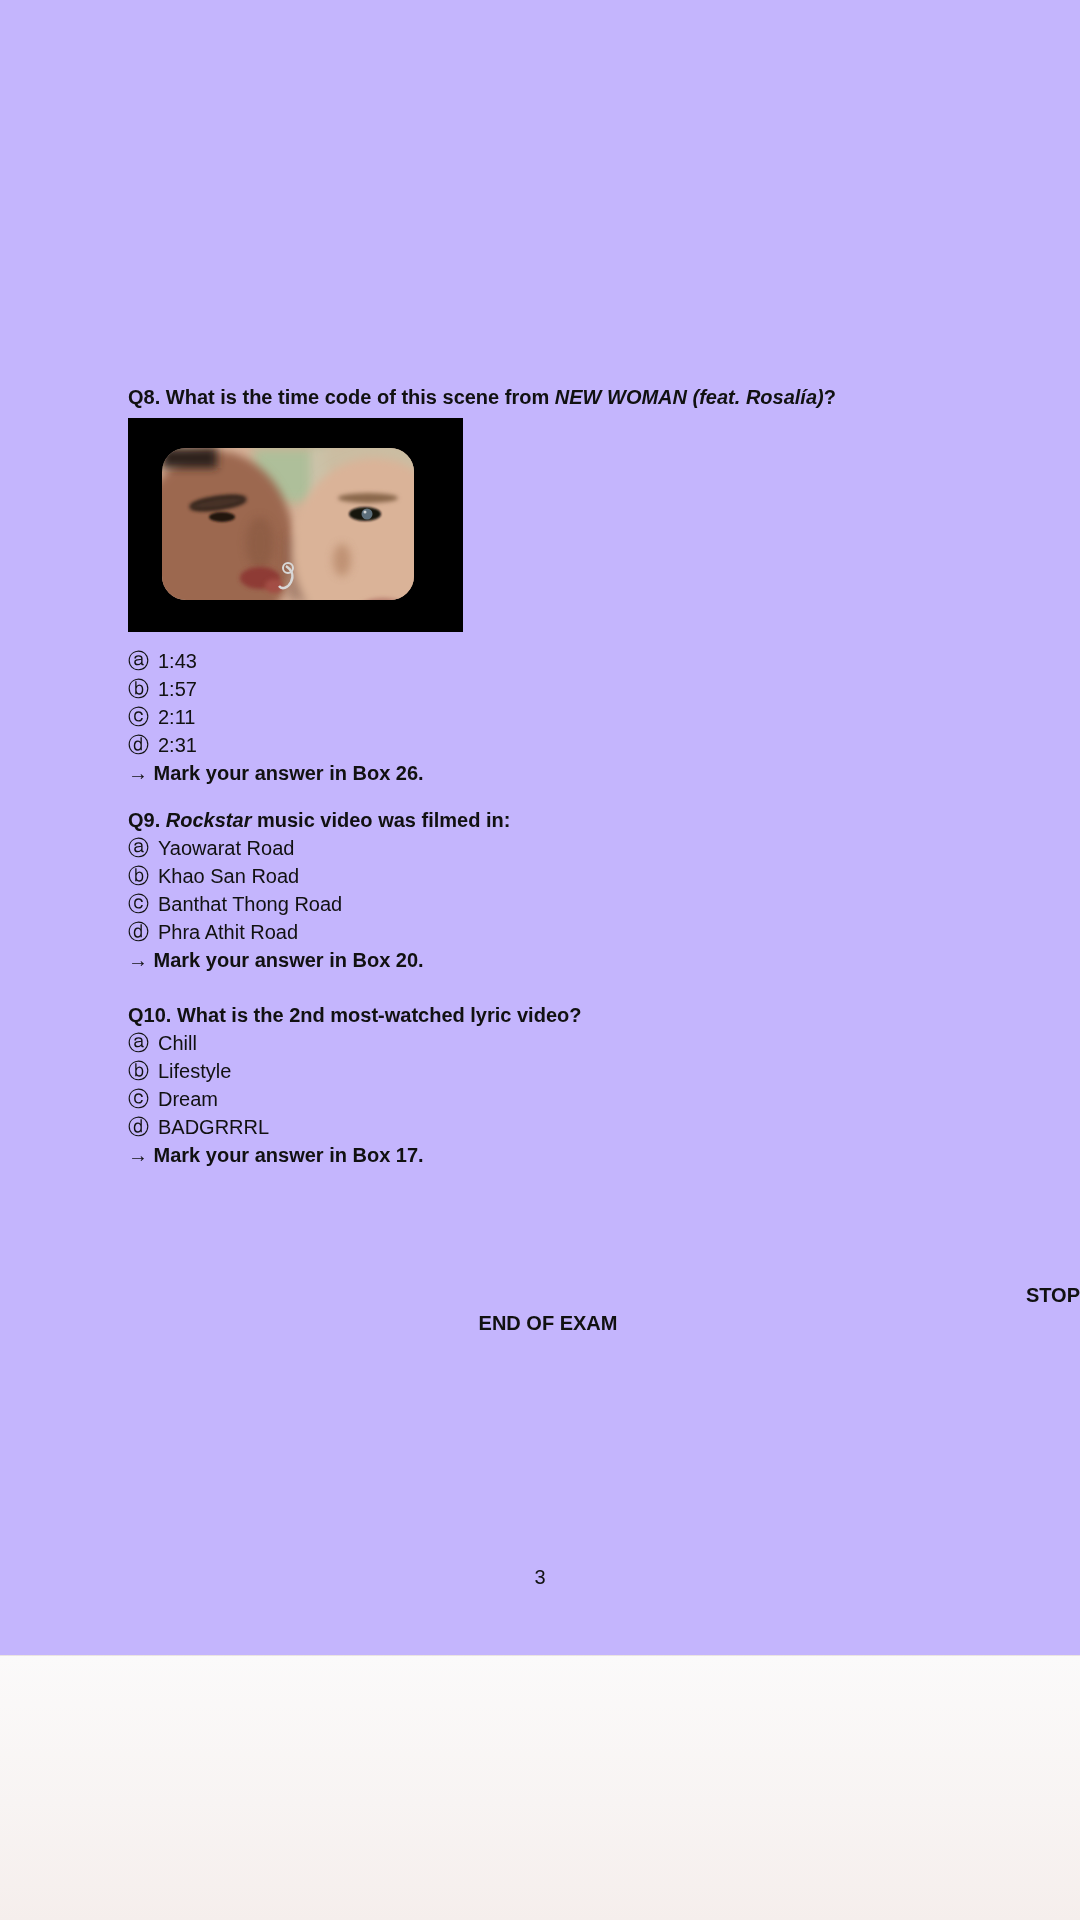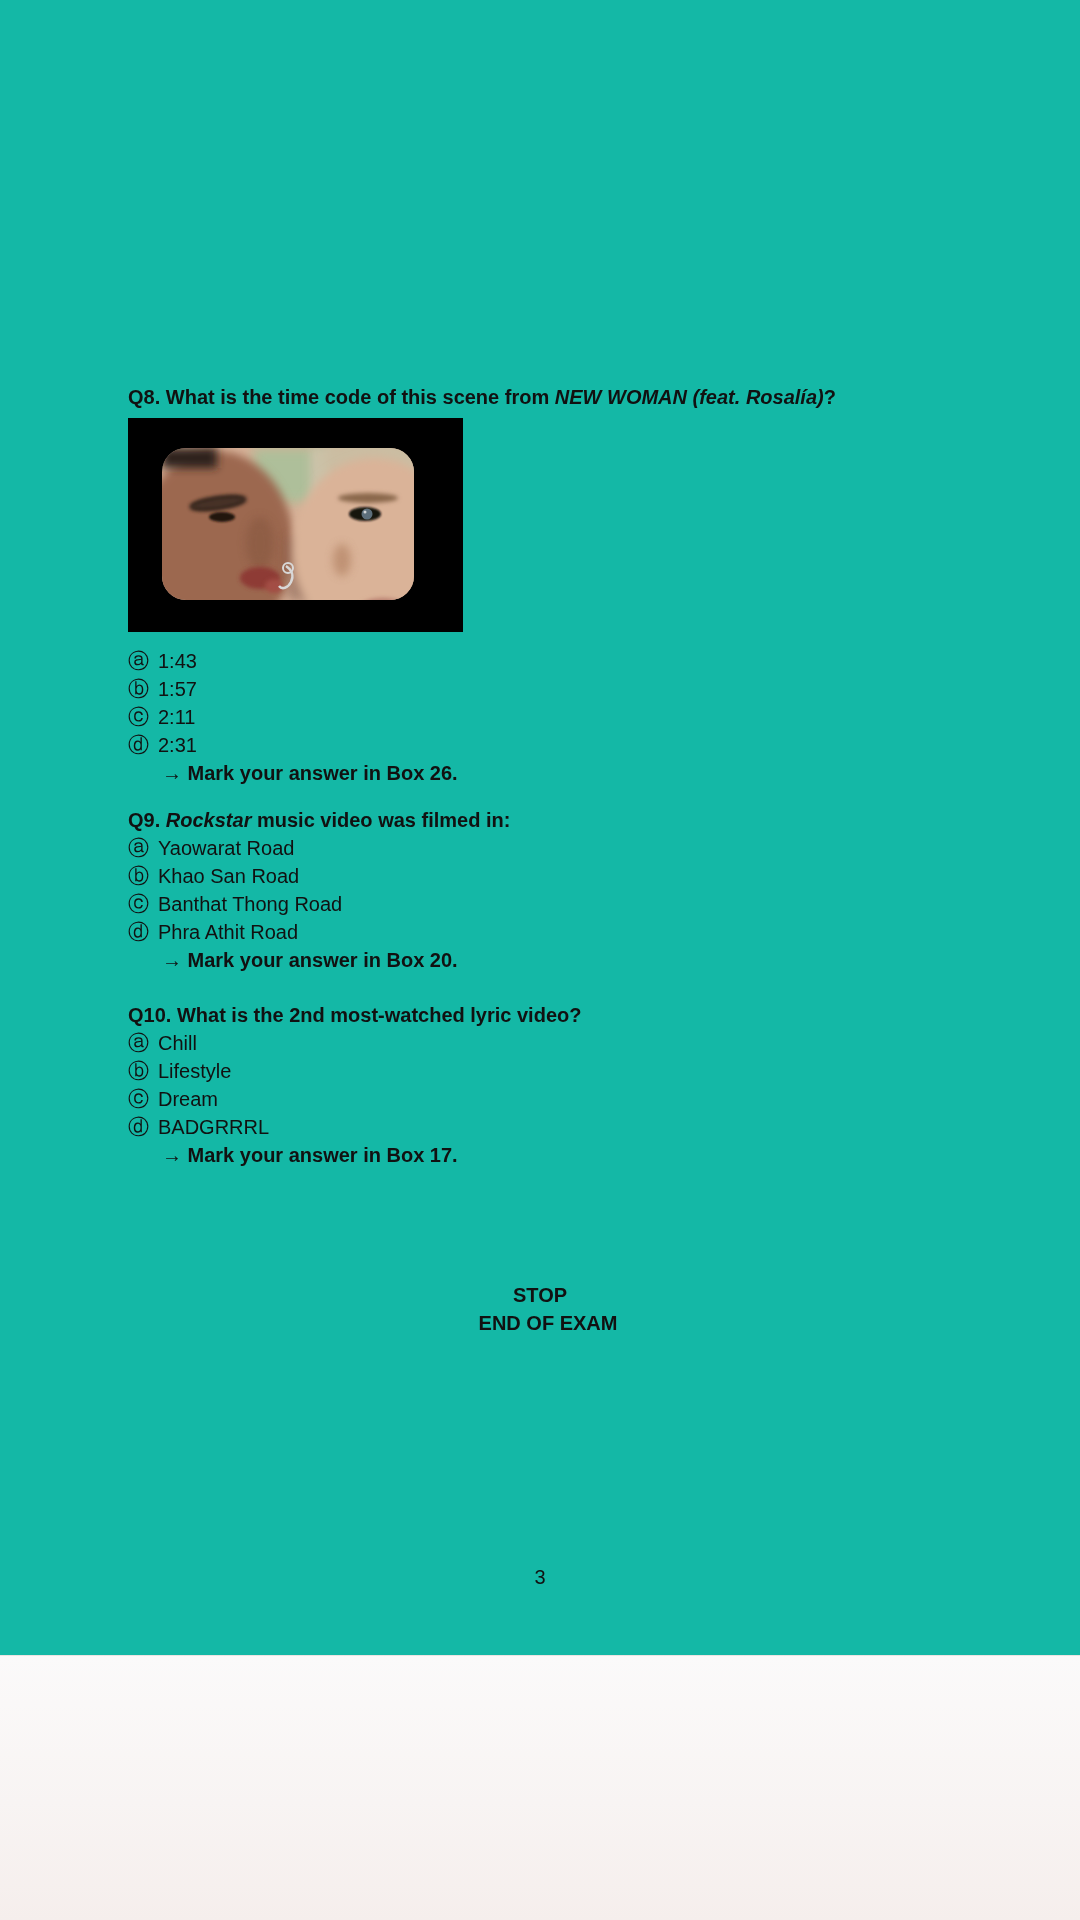--- a/index.html
+++ b/index.html
@@ -2,30 +2,30 @@
 <html><head>
 <meta charset="utf-8">
 <style>
   html,body{margin:0;padding:0;}
   body{
     width:1080px;height:1920px;
     font-family:"Liberation Sans","DejaVu Sans",sans-serif;
     color:#111;background:#fff;overflow:hidden;
   }
   .stage{position:relative;width:1080px;height:1920px;}
-  .page{position:absolute;top:0;left:0;width:1080px;height:1655px;background:#14b8a6;}
+  .page{position:absolute;top:0;left:0;width:1080px;height:1655px;background:#c4b5fd;}
   .below-page{position:absolute;top:1655px;left:0;width:1080px;height:265px;
     background:linear-gradient(180deg,#fbfafa 0%,#f8f4f3 55%,#f5eeec 100%);
     border-top:1px solid rgba(0,0,0,0.04);}
   .txt{position:absolute;left:128px;font-size:20px;line-height:28px;color:#111;}
   .bold{font-weight:bold;}
   em{font-style:italic;}
   .opt-row{height:28px;}
   .opt-letter{display:inline-block;margin-right:9px;font-size:21px;}
-  .mark-line{font-weight:bold;margin-left:34px;}
+  .mark-line{font-weight:bold;}
   .centered{left:0;width:1080px;text-align:center;}
   .scene{position:absolute;left:128px;top:418px;width:335px;height:214px;background:#000;}
   .scene svg{display:block;}
 </style>
 </head>
 <body>
 
 <div class="stage">
   <div class="page">
 
@@ -108,21 +108,21 @@
       <span>What is the 2nd most-watched lyric video?</span>
     </div>
     <div class="txt" style="top:1029px;">
       <div class="opt-row"><span class="opt-letter">ⓐ</span><span>Chill</span></div>
       <div class="opt-row"><span class="opt-letter">ⓑ</span><span>Lifestyle</span></div>
       <div class="opt-row"><span class="opt-letter">ⓒ</span><span>Dream</span></div>
       <div class="opt-row"><span class="opt-letter">ⓓ</span><span>BADGRRRL</span></div>
       <div class="opt-row mark-line">→ Mark your answer in Box 17.</div>
     </div>
 
-    <div class="txt bold centered" style="top:1281px;">STOP</div>
+    <div class="txt bold centered" style="top:1281px;text-align:right;">STOP</div>
     <div class="txt bold centered" style="top:1309px;padding-left:8px;">END OF EXAM</div>
 
 
     <div class="txt centered" style="top:1563px;">3</div>
   </div>
 
   <div class="below-page"></div>
 </div>
 
 </body></html>

